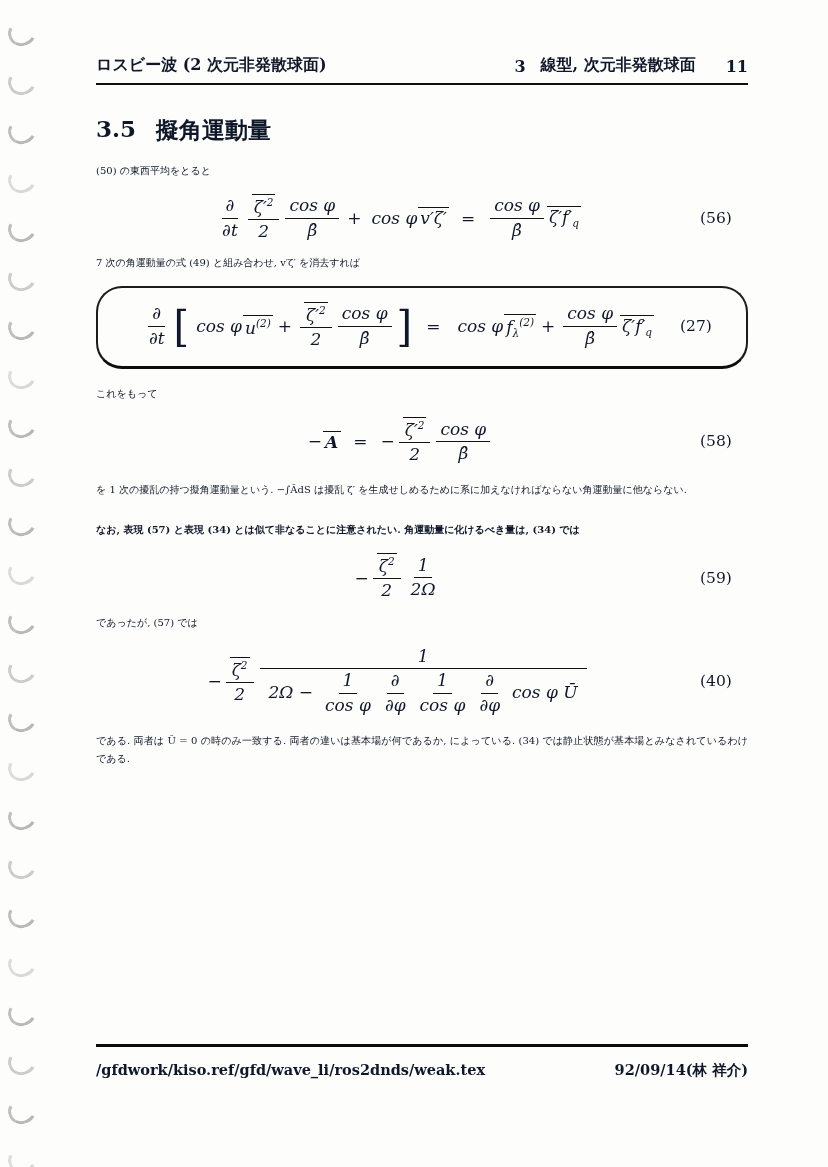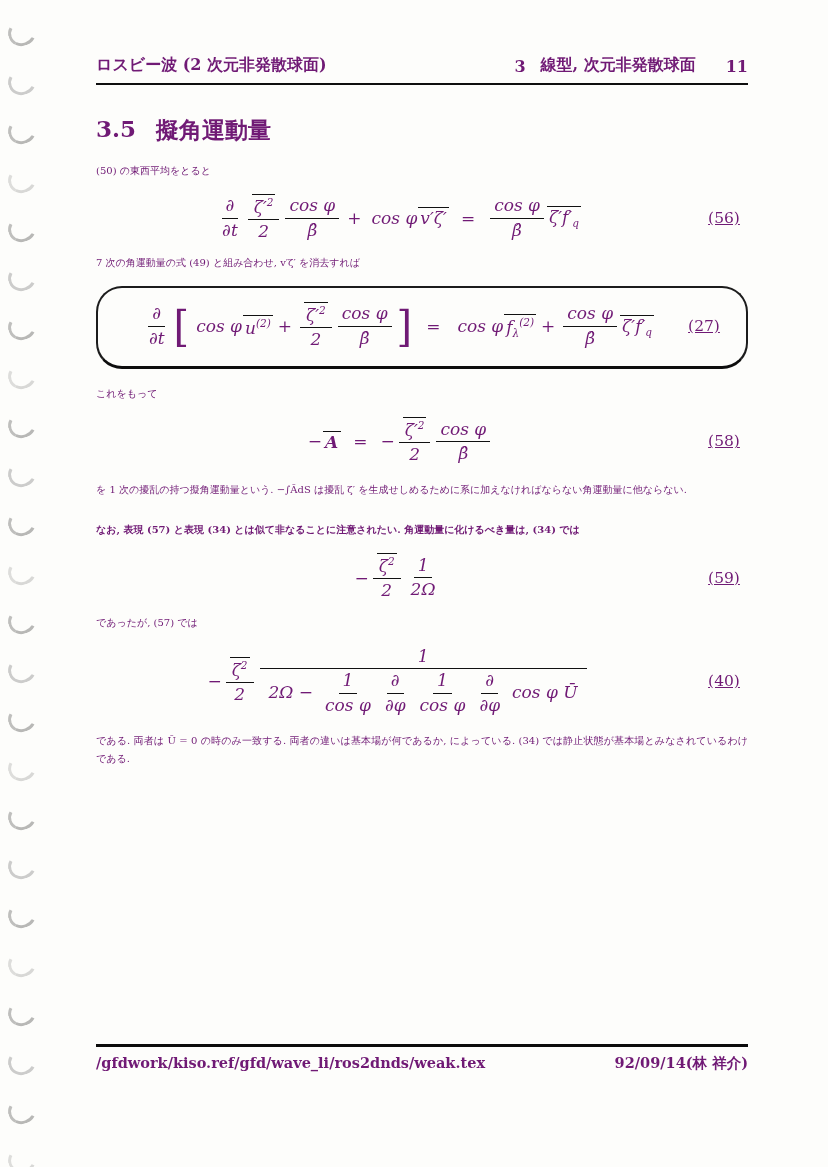--- a/index.html
+++ b/index.html
@@ -1,18 +1,18 @@
 <!DOCTYPE html>
 <html><head>
 <meta charset="utf-8">
 <style>
   html,body{margin:0;padding:0;background:#e8e8e6;}
   .sheet{
     position:relative;width:828px;height:1167px;margin:0 auto;
-    background:#fdfdfb;overflow:hidden;color:#701a75;
+    background:#fdfdfb;overflow:hidden;color:#0f172a;
     font-family:"DejaVu Serif","Liberation Serif",serif;
   }
   
   .holes{position:absolute;left:8px;top:20px;display:flex;flex-direction:column;gap:23px;}
   .hole{width:22px;height:20px;border:3px solid #cccccb;border-radius:50%;
         border-top-color:transparent;border-right-color:transparent;transform:rotate(-18deg);}
   .hole:nth-child(odd){border-left-color:#bfbfbd;border-bottom-color:#b8b8b6;}
   .hole:nth-child(4n){border-left-color:#dddddb;border-bottom-color:#d8d8d6;}
   
   .content{position:absolute;left:96px;top:55px;width:652px;}
@@ -22,39 +22,39 @@
   .pagehead .secno{margin-right:15px;}
   .pagehead .pageno{margin-left:30px;}
   .secheading{margin-top:30px;font-size:23px;font-weight:700;display:flex;}
   .secheading .num{margin-right:20px;}
   .para{margin-top:16px;font-size:10px;line-height:1.8;text-align:justify;}
   .para.tight{margin-top:12px;}
   
   .eqline{display:flex;align-items:center;margin-top:14px;margin-bottom:6px;
           font-size:17px;font-style:italic;}
   .eqcontent{flex:1;display:flex;align-items:center;justify-content:center;}
-  .eqnum{width:48px;text-align:center;font-style:normal;font-size:15.5px;text-decoration:underline;}
+  .eqnum{width:48px;text-align:left;font-style:normal;font-size:15.5px;}
   .tok{margin:0 5px;white-space:nowrap;}
   .frac{display:inline-flex;flex-direction:column;align-items:center;
         vertical-align:middle;margin:0 3px;line-height:1.25;}
   .frac .num{display:inline-block;padding:0 4px 1px;border-bottom:1.4px solid #111;white-space:nowrap;}
   .frac .den{display:inline-block;padding:1px 4px 0;white-space:nowrap;}
   .frac .den.row{display:inline-flex;align-items:center;}
   .ov{display:inline-block;border-top:1.4px solid #111;padding:1px 2px 0;line-height:1.15;white-space:nowrap;}
   sup{font-size:10.5px;}
   sub{font-size:10.5px;}
   .cal{font-style:italic;font-weight:600;letter-spacing:1px;}
   .bigbracket{font-size:40px;font-style:normal;font-weight:400;line-height:1;
               transform:scaleY(1.05);margin:0 2px;}
   .eqbox{border:2px solid #1c1c1c;border-bottom:3.5px solid #0d0d0d;border-radius:26px;
          margin-top:14px;margin-bottom:10px;padding:14px 18px 16px;}
   .eqbox .eqline{margin:0;}
   
   .pagefoot{position:absolute;left:96px;top:1044px;width:652px;
-            border-top:3px solid #0b0b0b;padding-top:7px;
+            border-top:3px solid #0b0b0b;padding-top:14px;
             display:flex;justify-content:space-between;
             font-size:14.5px;font-weight:600;}
 </style>
 </head>
 <body>
 
 <div class="sheet">
 
   <div class="holes">
       <div class="hole"></div>

